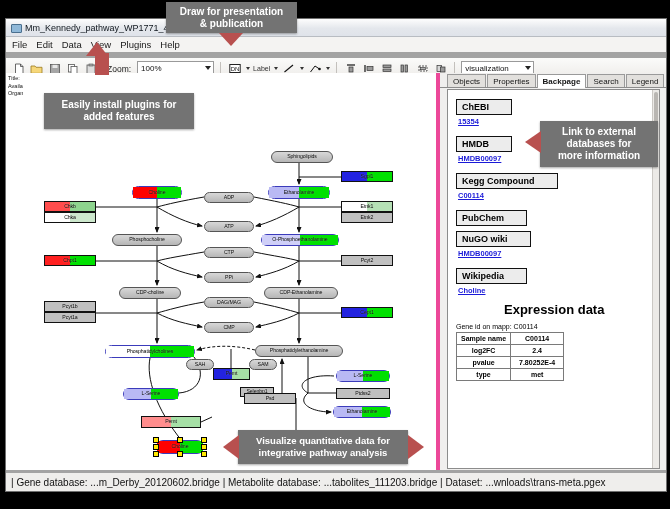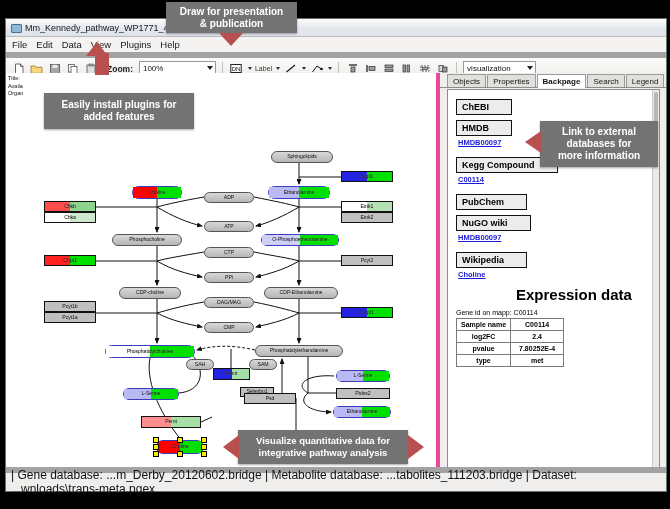--- a/index.html
+++ b/index.html
@@ -16,21 +16,21 @@
   .titlebar .tb-ico:before{content:"";position:absolute;left:1px;top:2px;width:9px;height:7px;
             background:#8fb8d8;border:1px solid #4a6f8e;border-radius:1px;}
   .menubar{height:15px;background:#f4f3f2;border-bottom:6px solid #a3a3a3;display:flex;
            align-items:center;padding-left:6px;font-size:9.5px;color:#1a1a1a;}
   .menubar span{margin-right:9px;cursor:default;}
 
   .toolbar{height:21px;background:linear-gradient(#fbfbfa,#edebe8);border-bottom:1px solid #c9c6c2;
            display:flex;align-items:center;padding-left:5px;gap:3px;position:relative;}
   .tb-btn{width:15px;height:15px;display:flex;align-items:center;justify-content:center;}
   .tb-sep{width:1px;height:14px;background:#c3c0bc;margin:0 3px;}
-  .tb-label{font-size:8.5px;color:#222;margin:0 3px 0 6px;font-weight:bold;}
+  .tb-label{font-size:8.5px;color:#222;margin:0 3px 0 6px;}
   .tb-combo{height:13px;width:72px;background:#fff;border:1px solid #9a9a9a;font-size:8px;
             display:flex;align-items:center;padding-left:3px;color:#111;position:relative;}
   .tb-combo .arw{position:absolute;right:2px;top:4px;width:0;height:0;
             border-left:3px solid transparent;border-right:3px solid transparent;border-top:4px solid #222;}
   .mini{font-size:7px;color:#333;}
   .caret{width:0;height:0;border-left:2.5px solid transparent;border-right:2.5px solid transparent;
          border-top:3.5px solid #333;margin-left:1px;}
 
   
   .body{position:absolute;left:0;top:54px;right:0;bottom:18px;display:flex;}
@@ -67,34 +67,34 @@
   .tab{font-size:8px;padding:2px 5px 1px 5px;border:1px solid #9a9a9a;border-bottom:none;
        background:#e2e0dd;color:#161616;line-height:9px;}
   .tab.active{background:#fff;position:relative;top:1px;padding-bottom:2px;font-weight:bold;}
   .bp{position:absolute;left:7px;top:16px;right:6px;bottom:4px;background:#fff;
       border:1px solid #8c8c8c;overflow:hidden;}
   .bp-inner{padding:6px 8px 4px 8px;}
   .dbhead{display:inline-block;border:1px solid #111;background:#ececec;font-weight:bold;
           font-size:9px;color:#000;padding:2px 22px 2px 5px;margin:0 0 2px 0;}
   .dblink{font-size:7.5px;color:#1a1ad8;text-decoration:underline;font-weight:bold;margin:0 0 7px 2px;}
   .dbtext{font-size:7.5px;color:#000;margin:0 0 7px 2px;}
-  .exph{font-weight:bold;font-size:15px;color:#000;margin:4px 0 6px 16px;padding-left:44px;}
+  .exph{font-weight:bold;font-size:13px;color:#000;margin:4px 0 6px 4px;padding-left:44px;}
   .geneid{font-size:7px;color:#000;margin-bottom:2px;}
   table.expr{border-collapse:collapse;font-size:7px;}
   table.expr td{border:1px solid #7a7a7a;padding:2px 4px;text-align:center;color:#000;
                 font-weight:bold;min-width:44px;}
 
   
   .vsb{position:absolute;right:0;top:0;bottom:0;width:6px;background:#eceae7;border-left:1px solid #cbc8c4;}
   .vsb i{position:absolute;left:1px;top:2px;width:4px;height:40px;background:#b9b6b2;border-radius:2px;display:block;}
 
   
   .statusbar{position:absolute;left:0;right:0;bottom:0;height:18px;background:#efeeec;
-             border-top:6px solid #a3a3a3;display:flex;align-items:center;padding-left:5px;
-             font-size:12px;color:#111;}
+             border-top:3px solid #a3a3a3;display:flex;align-items:center;padding-left:5px;
+             font-size:10px;color:#111;}
 
   
   .callout{position:absolute;background:#737373;color:#fff;font-weight:bold;text-align:center;
            display:flex;align-items:center;justify-content:center;line-height:12px;z-index:40;
            box-shadow:0 1px 2px rgba(0,0,0,.35);}
   .co-tail{position:absolute;width:0;height:0;z-index:40;}
 
   .share{position:absolute;left:18px;top:417px;width:300px;height:40px;border:1px solid #e8b4b4;
          background:rgba(255,255,255,.55);display:flex;align-items:center;justify-content:center;z-index:40;}
   .share span{font-family:"Liberation Serif",serif;font-style:italic;font-weight:bold;
@@ -471,20 +471,21 @@
           <div class="tab">Properties</div>
           <div class="tab active">Backpage</div>
           <div class="tab">Search</div>
           <div class="tab">Legend</div>
         </div>
 
         <div class="bp">
           <div class="bp-inner">
             <div>
               <div class="dbhead">ChEBI</div>
+              <div class="dblink">15354</div>
             </div>
             <div>
               <div class="dbhead">HMDB</div>
               <div class="dblink">HMDB00097</div>
             </div>
             <div>
               <div class="dbhead">Kegg Compound</div>
               <div class="dblink">C00114</div>
             </div>
             <div>

